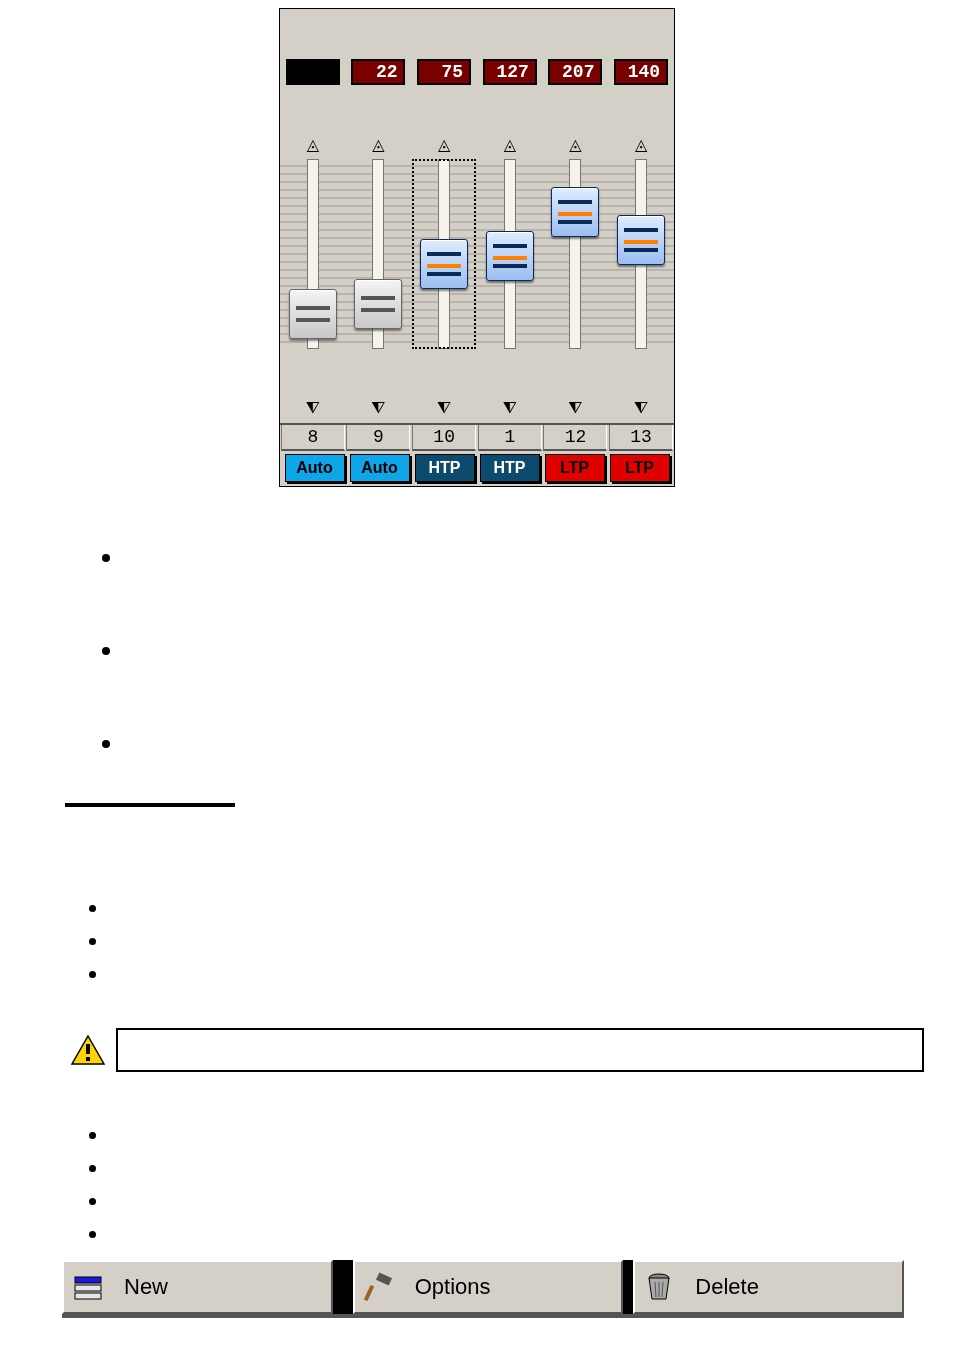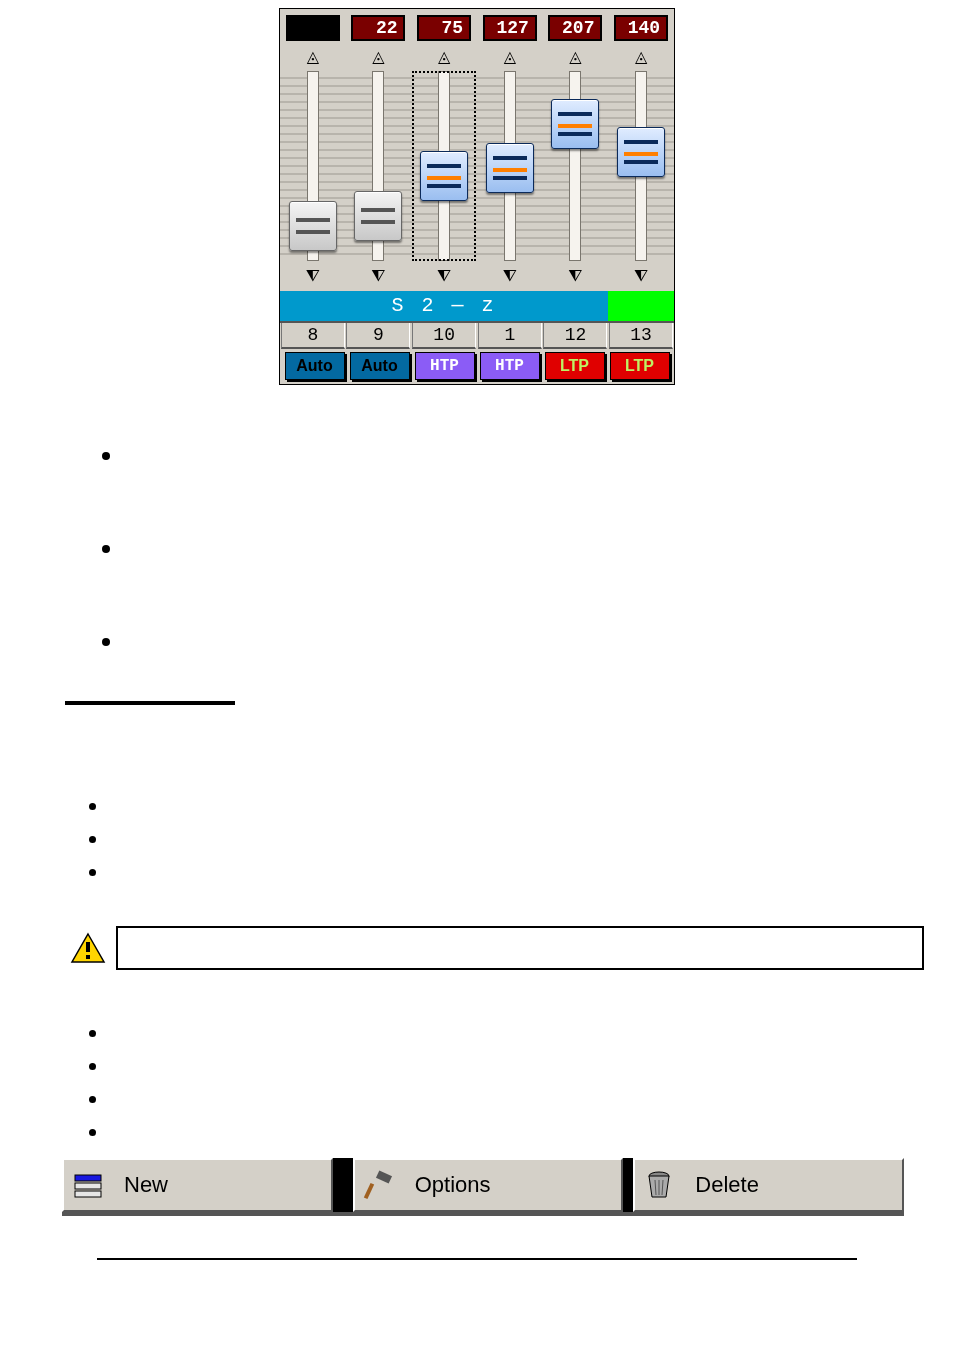--- a/index.html
+++ b/index.html
@@ -17,20 +17,21 @@
   .fader-panel {
     width: 396px;
     margin: 8px auto 0 auto;
     background: #d4d0c8;
     border: 1px solid #000;
   }
   .fader-row {
     display: flex;
     justify-content: space-around;
     align-items: stretch;
+    margin-top: 44px;
   }
   
   .val-box {
     width: 54px;
     height: 26px;
     margin: 6px auto 0 auto;
     background: #7a0000;
     color: #fff;
     font-family: "Courier New", monospace;
     font-size: 18px;
@@ -172,23 +173,23 @@
     width: 60px;
     height: 28px;
     line-height: 26px;
     text-align: center;
     font-family: Arial, sans-serif;
     font-size: 16px;
     font-weight: bold;
     border: 1px solid #000;
     box-shadow: 2px 2px 0 #000;
   }
-  .mode-auto { background: #0369a1; color: #000; }
-  .mode-htp  { background: #8b5cf6; color: #fff; font-family: Liberation Mono, monospace; }
-  .mode-ltp  { background: #e00000; color: #bef264; }
+  .mode-auto { background: #0ea5e9; color: #000; }
+  .mode-htp  { background: #0c4a6e; color: #fff; }
+  .mode-ltp  { background: #e00000; color: #000000; }
 
   
   .bullets {
     margin: 55px 0 0 95px;
     list-style: disc;
     padding: 0 0 0 30px;
   }
   .bullets li {
     font-size: 18px;
     margin-bottom: 64px;
@@ -373,24 +374,20 @@
         <div class="arrow-btn arrow-down"></div>
       </div>
       <div class="stack">
         <div class="arrow-btn arrow-down"></div>
       </div>
       <div class="stack">
         <div class="arrow-btn arrow-down"></div>
       </div>
     </div>
 
-  <div class="label-bar">
-    <div class="label-left">S 2 — z</div>
-    <div class="label-right"></div>
-  </div>
 
   <div class="num-row" id="numRow">
       <div class="num-cell">8</div>
       <div class="num-cell">9</div>
       <div class="num-cell">10</div>
       <div class="num-cell">1</div>
       <div class="num-cell">12</div>
       <div class="num-cell">13</div>
     </div>
 

